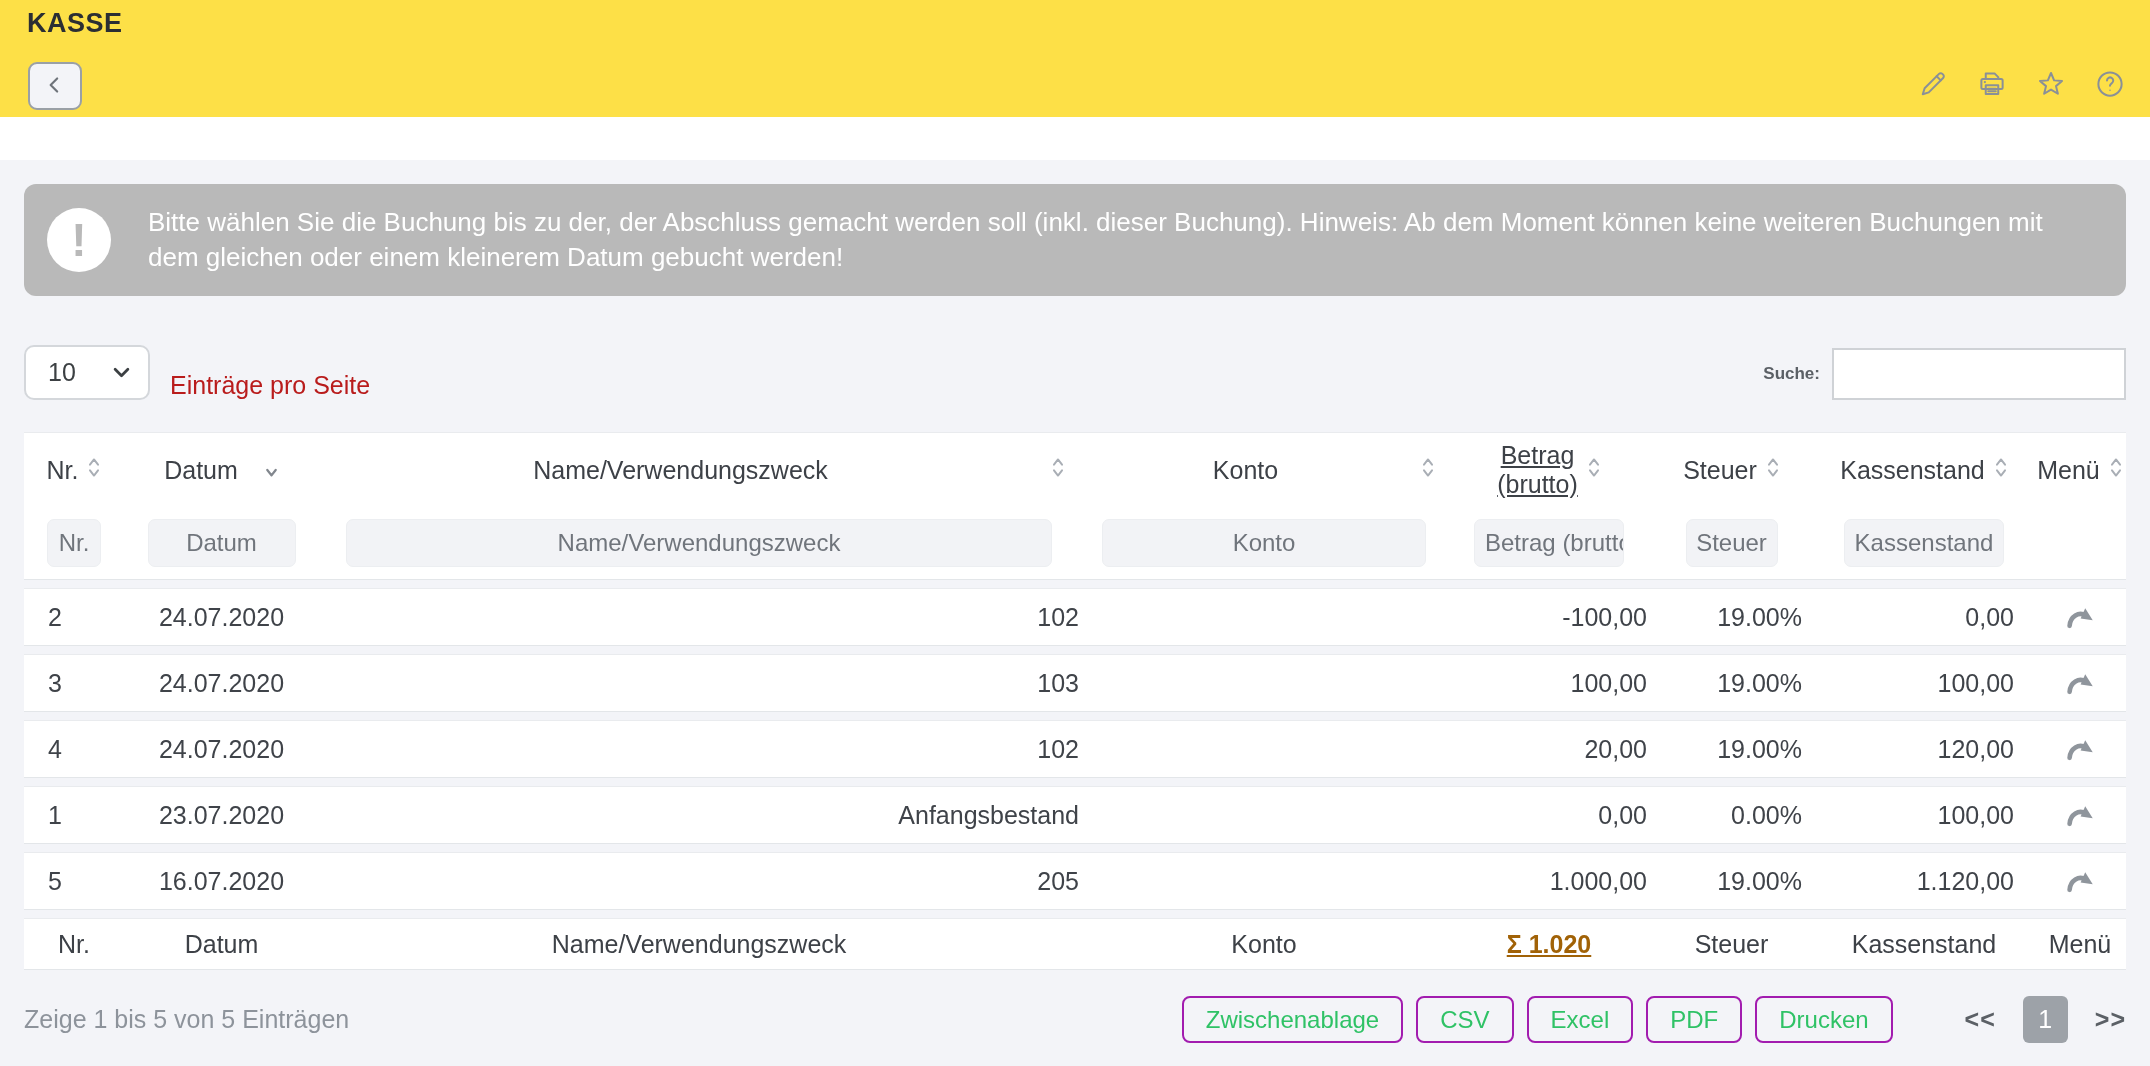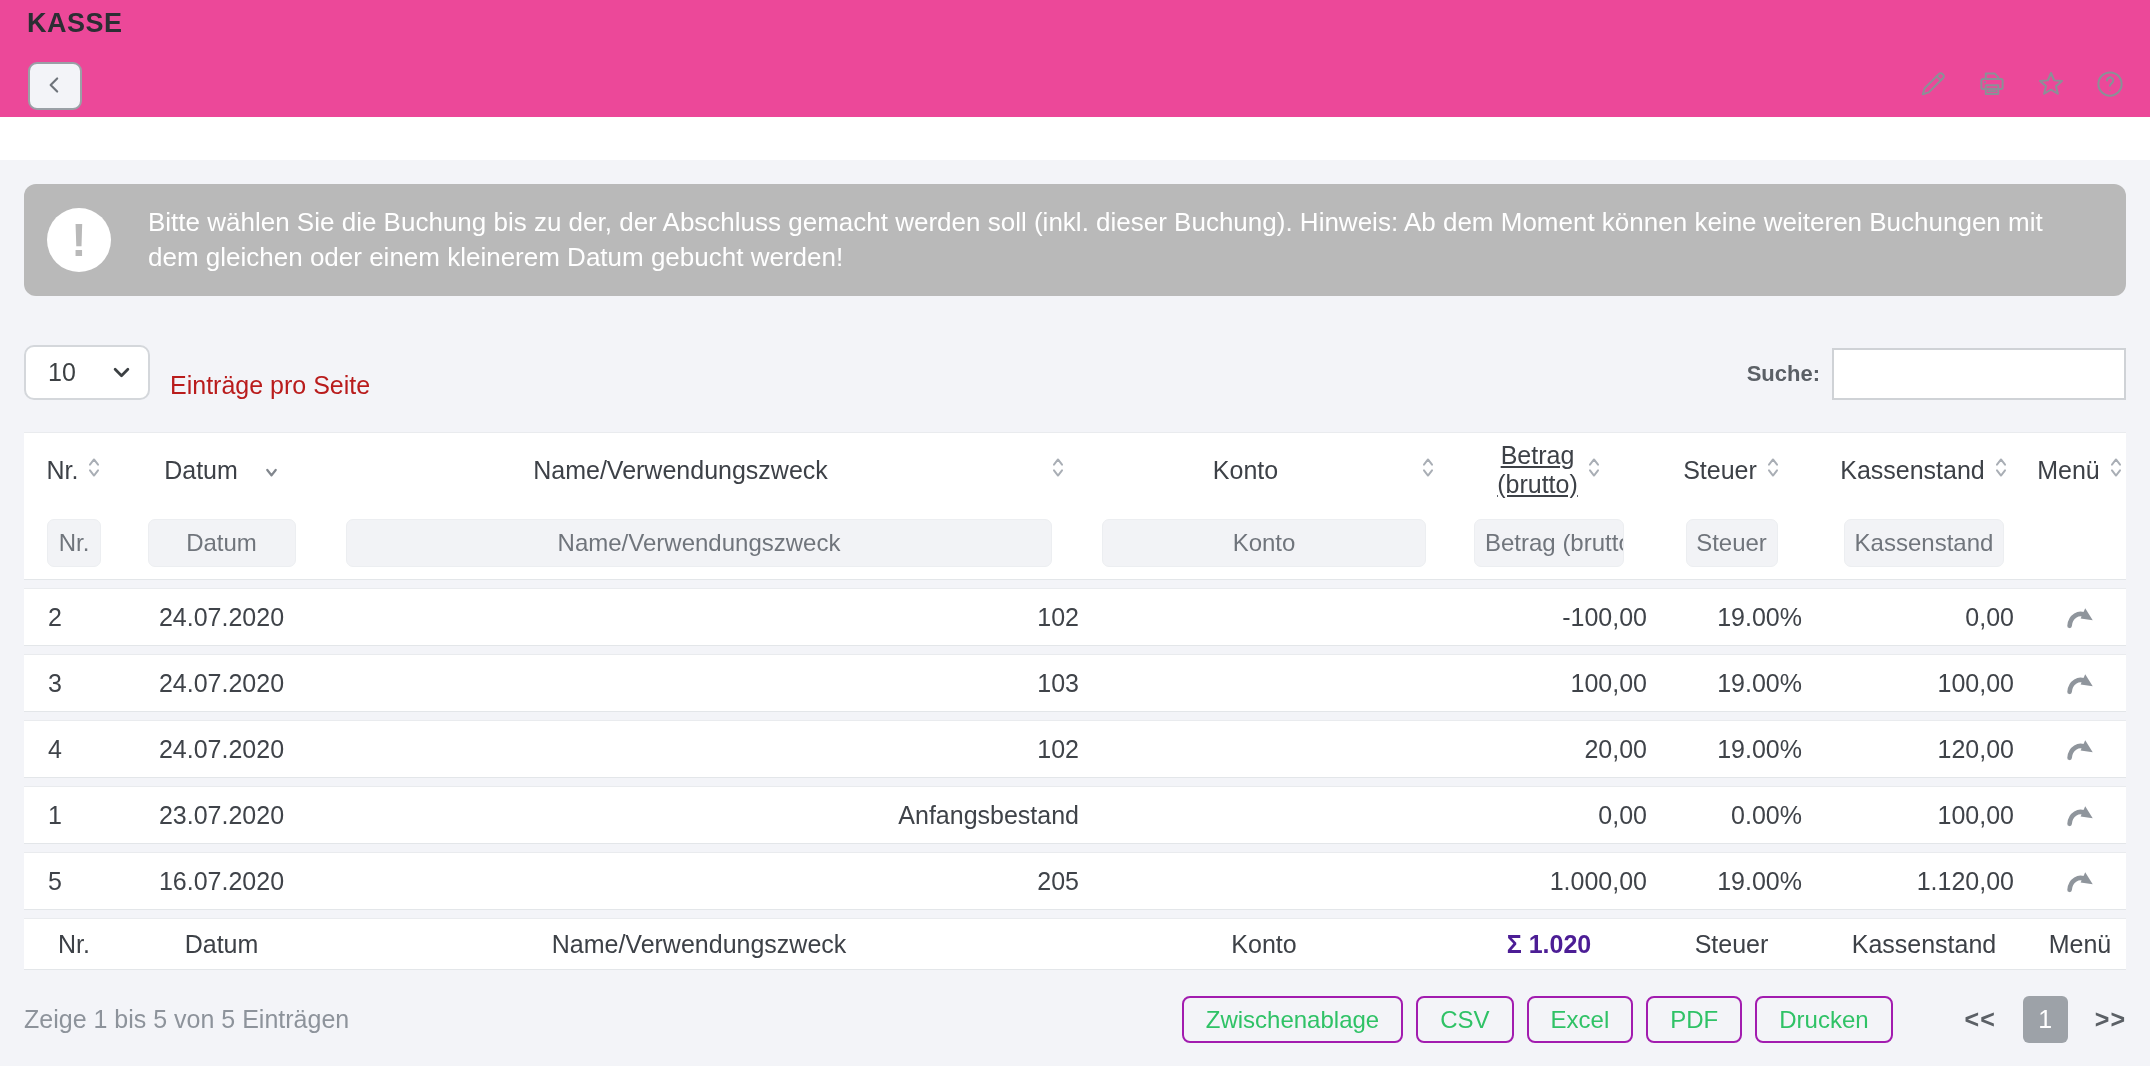--- a/index.html
+++ b/index.html
@@ -4,21 +4,21 @@
 <style>
   * { margin:0; padding:0; box-sizing:border-box; }
   html,body { width:2150px; height:1066px; }
   body {
     font-family:"Liberation Sans", sans-serif;
     background:#f3f4f8;
     color:#3f4349;
     overflow:hidden;
   }
   
-  .topbar { height:117px; background:#ec4899; position:relative; }
+  .topbar { height:117px; background:#fde047; position:relative; }
   .page-title { position:absolute; left:27px; top:8px; font-size:27px; font-weight:700; color:#2b2e33; letter-spacing:.5px; }
   .back-btn {
     position:absolute; left:28px; top:62px; width:54px; height:48px;
     background:#f3f4f8; border:2px solid #9aa0a6; border-radius:9px;
     display:flex; align-items:center; justify-content:center; cursor:pointer;
   }
   .top-icons { position:absolute; right:24px; top:68px; display:flex; gap:27px; align-items:center; }
   .icon-btn { width:32px; height:32px; display:flex; align-items:center; justify-content:center; cursor:pointer; background:none; border:none; }
   .icon-btn svg { width:30px; height:30px; }
   .oicon { stroke:#8a9097; stroke-width:1.6; fill:none; stroke-linecap:round; stroke-linejoin:round; }
@@ -40,21 +40,21 @@
 
   
   .controls { height:56px; display:flex; align-items:flex-end; margin-bottom:32px; }
   .select-box {
     width:126px; height:55px; background:#ffffff; border:2px solid #d4d7db; border-radius:10px;
     display:flex; align-items:center; justify-content:space-between; padding:0 18px 0 22px; cursor:pointer;
   }
   .select-box .val { font-size:25px; color:#3c4043; }
   .pp-label { margin-left:20px; font-size:25px; color:#b91c1c;margin-top:44px; }
   .search-wrap { margin-left:auto; display:flex; align-items:center; }
-  .search-label { font-size:22px; font-weight:700; color:#5b6066; margin-right:12px; }
+  .search-label { font-size:17px; font-weight:700; color:#5b6066; margin-right:12px; }
   .search-input { width:294px; height:52px; background:#ffffff; border:2px solid #cfd2d6; font-size:25px; padding:0 12px; color:#3f4349; outline:none; }
 
   
   .grid-row { display:grid; grid-template-columns:100px 195px 760px 370px 200px 165px 220px 92px; align-items:center; }
   .headwrap { background:#ffffff; border-top:1px solid #e9ebee; border-bottom:1px solid #e3e6e9; }
   .thead { height:74px; }
   .th { display:flex; align-items:center; justify-content:center; gap:9px; font-size:25px; color:#3d4147; cursor:pointer; }
   .th .two-line { display:flex; flex-direction:column; align-items:center; line-height:29px;text-decoration:underline; }
   .th.gap-wide { gap:26px; }
   svg.sort { width:14px; height:23px; }
@@ -83,21 +83,21 @@
   .td.a-right-12 { text-align:right; padding-right:12px; }
   .td.a-right-20 { text-align:right; padding-right:20px; }
   .menu-cell { display:flex; justify-content:center; }
   .rowbtn { background:none; border:none; cursor:pointer; width:34px; height:28px; display:flex; align-items:center; justify-content:center; }
 
   .tfoot {
     background:#ffffff; height:52px; margin-top:8px;
     border-top:1px solid #e9ebee; border-bottom:1px solid #e3e6e9;
   }
   .tf { text-align:center; font-size:25px; color:#3d4147; }
-  .tf.sum { color:#4c1d95; font-weight:700; }
+  .tf.sum { color:#a16207; font-weight:700;text-decoration:underline; }
 
   
   .bottombar { margin-top:26px; display:flex; align-items:center; }
   .info-text { font-size:25px; color:#8d939b; }
   .export-group { margin-left:auto; display:flex; gap:13px; }
   .export-btn {
     height:47px; border:2px solid #a21caf; border-radius:8px; background:transparent;
     color:#2fc266; font-size:24px; padding:0 22px; cursor:pointer; font-family:"Liberation Sans", sans-serif;
   }
   .pager { display:flex; align-items:center; gap:27px; margin-left:72px; }

